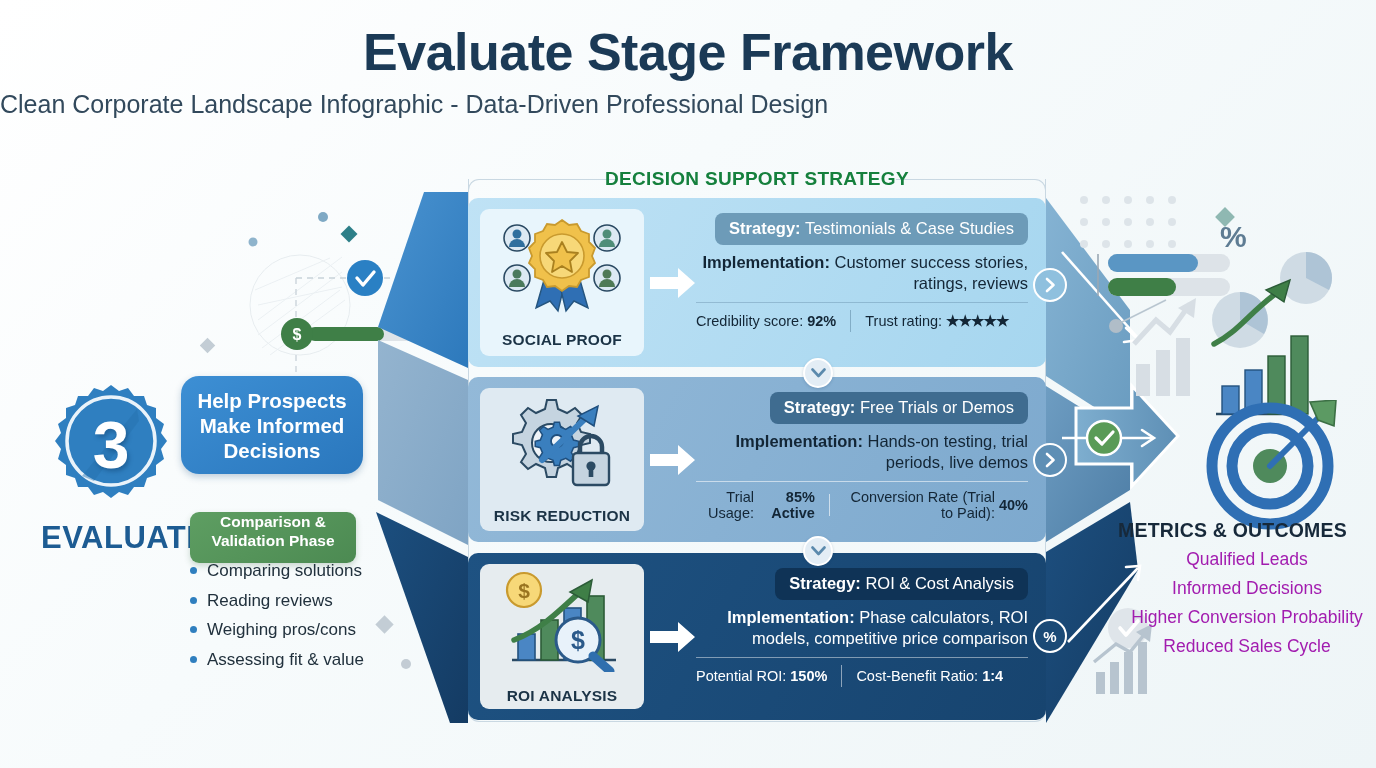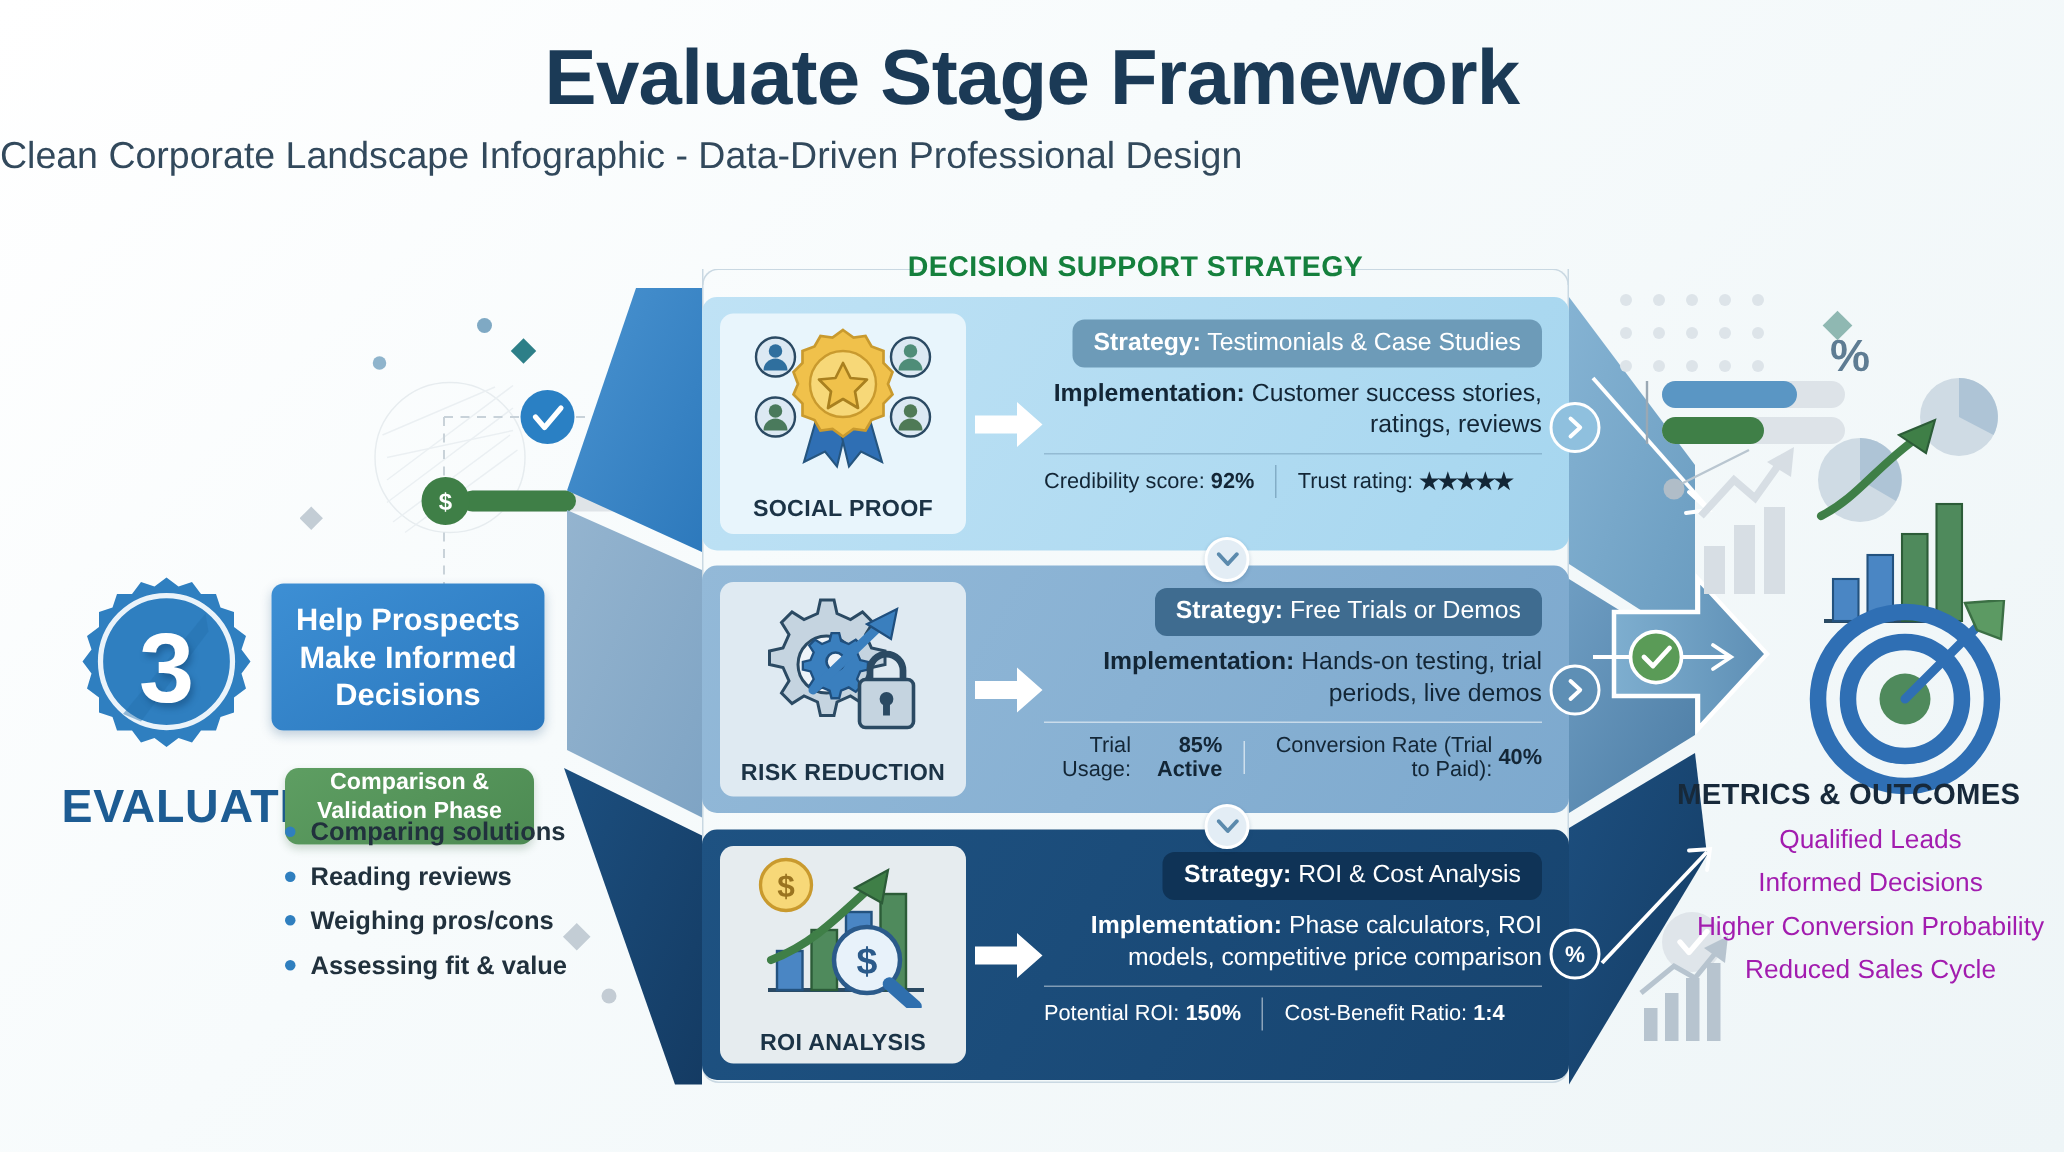--- a/index.html
+++ b/index.html
@@ -29,37 +29,37 @@
     display:flex; align-items:center; justify-content:center;
     font-size:66px; font-weight:bold; color:#ffffff;
     text-shadow:2px 3px 4px rgba(10,50,90,.35);
   }
   .evaluate-label {
     position:absolute; left:41px; top:520px; width:142px; text-align:center;
     font-size:31px; font-weight:bold; color:#1d5c93; letter-spacing:.5px;
   }
 
   .headline-box {
-    position:absolute; left:181px; top:389px; width:182px; height:98px;
+    position:absolute; left:181px; top:376px; width:182px; height:98px;
     background:linear-gradient(150deg,#3d8fd4 0%,#2a77bd 100%);
-    border-radius:8px; display:flex; align-items:center; justify-content:center;
+    border-radius:18px; display:flex; align-items:center; justify-content:center;
     box-shadow:0 3px 7px rgba(20,70,120,.25);
   }
   .headline-box span {
     color:#fff; font-weight:bold; font-size:20.5px; line-height:25px; text-align:center;
   }
   .phase-box {
     position:absolute; left:190px; top:512px; width:166px; height:51px;
     background:linear-gradient(150deg,#5e9e62 0%,#4c8a52 100%);
     border-radius:9px; display:flex; align-items:flex-start; justify-content:center;
     box-shadow:0 3px 6px rgba(40,90,50,.22);
   }
   .phase-box span { color:#fff; font-weight:bold; font-size:15.5px; line-height:19px; text-align:center; }
 
-  .bullets { position:absolute; left:190px; top:544px; width:210px;font-weight:bold; }
+  .bullets { position:absolute; left:190px; top:560px; width:210px; }
   .bullets li {
     list-style:none; font-size:17px; color:#21313d; margin-bottom:8.5px;
     padding-left:17px; position:relative; line-height:21px;
   }
   .bullets li::before {
     content:""; position:absolute; left:0; top:7px; width:7px; height:7px;
     border-radius:50%; background:#2f7fbf;
   }
 
   

